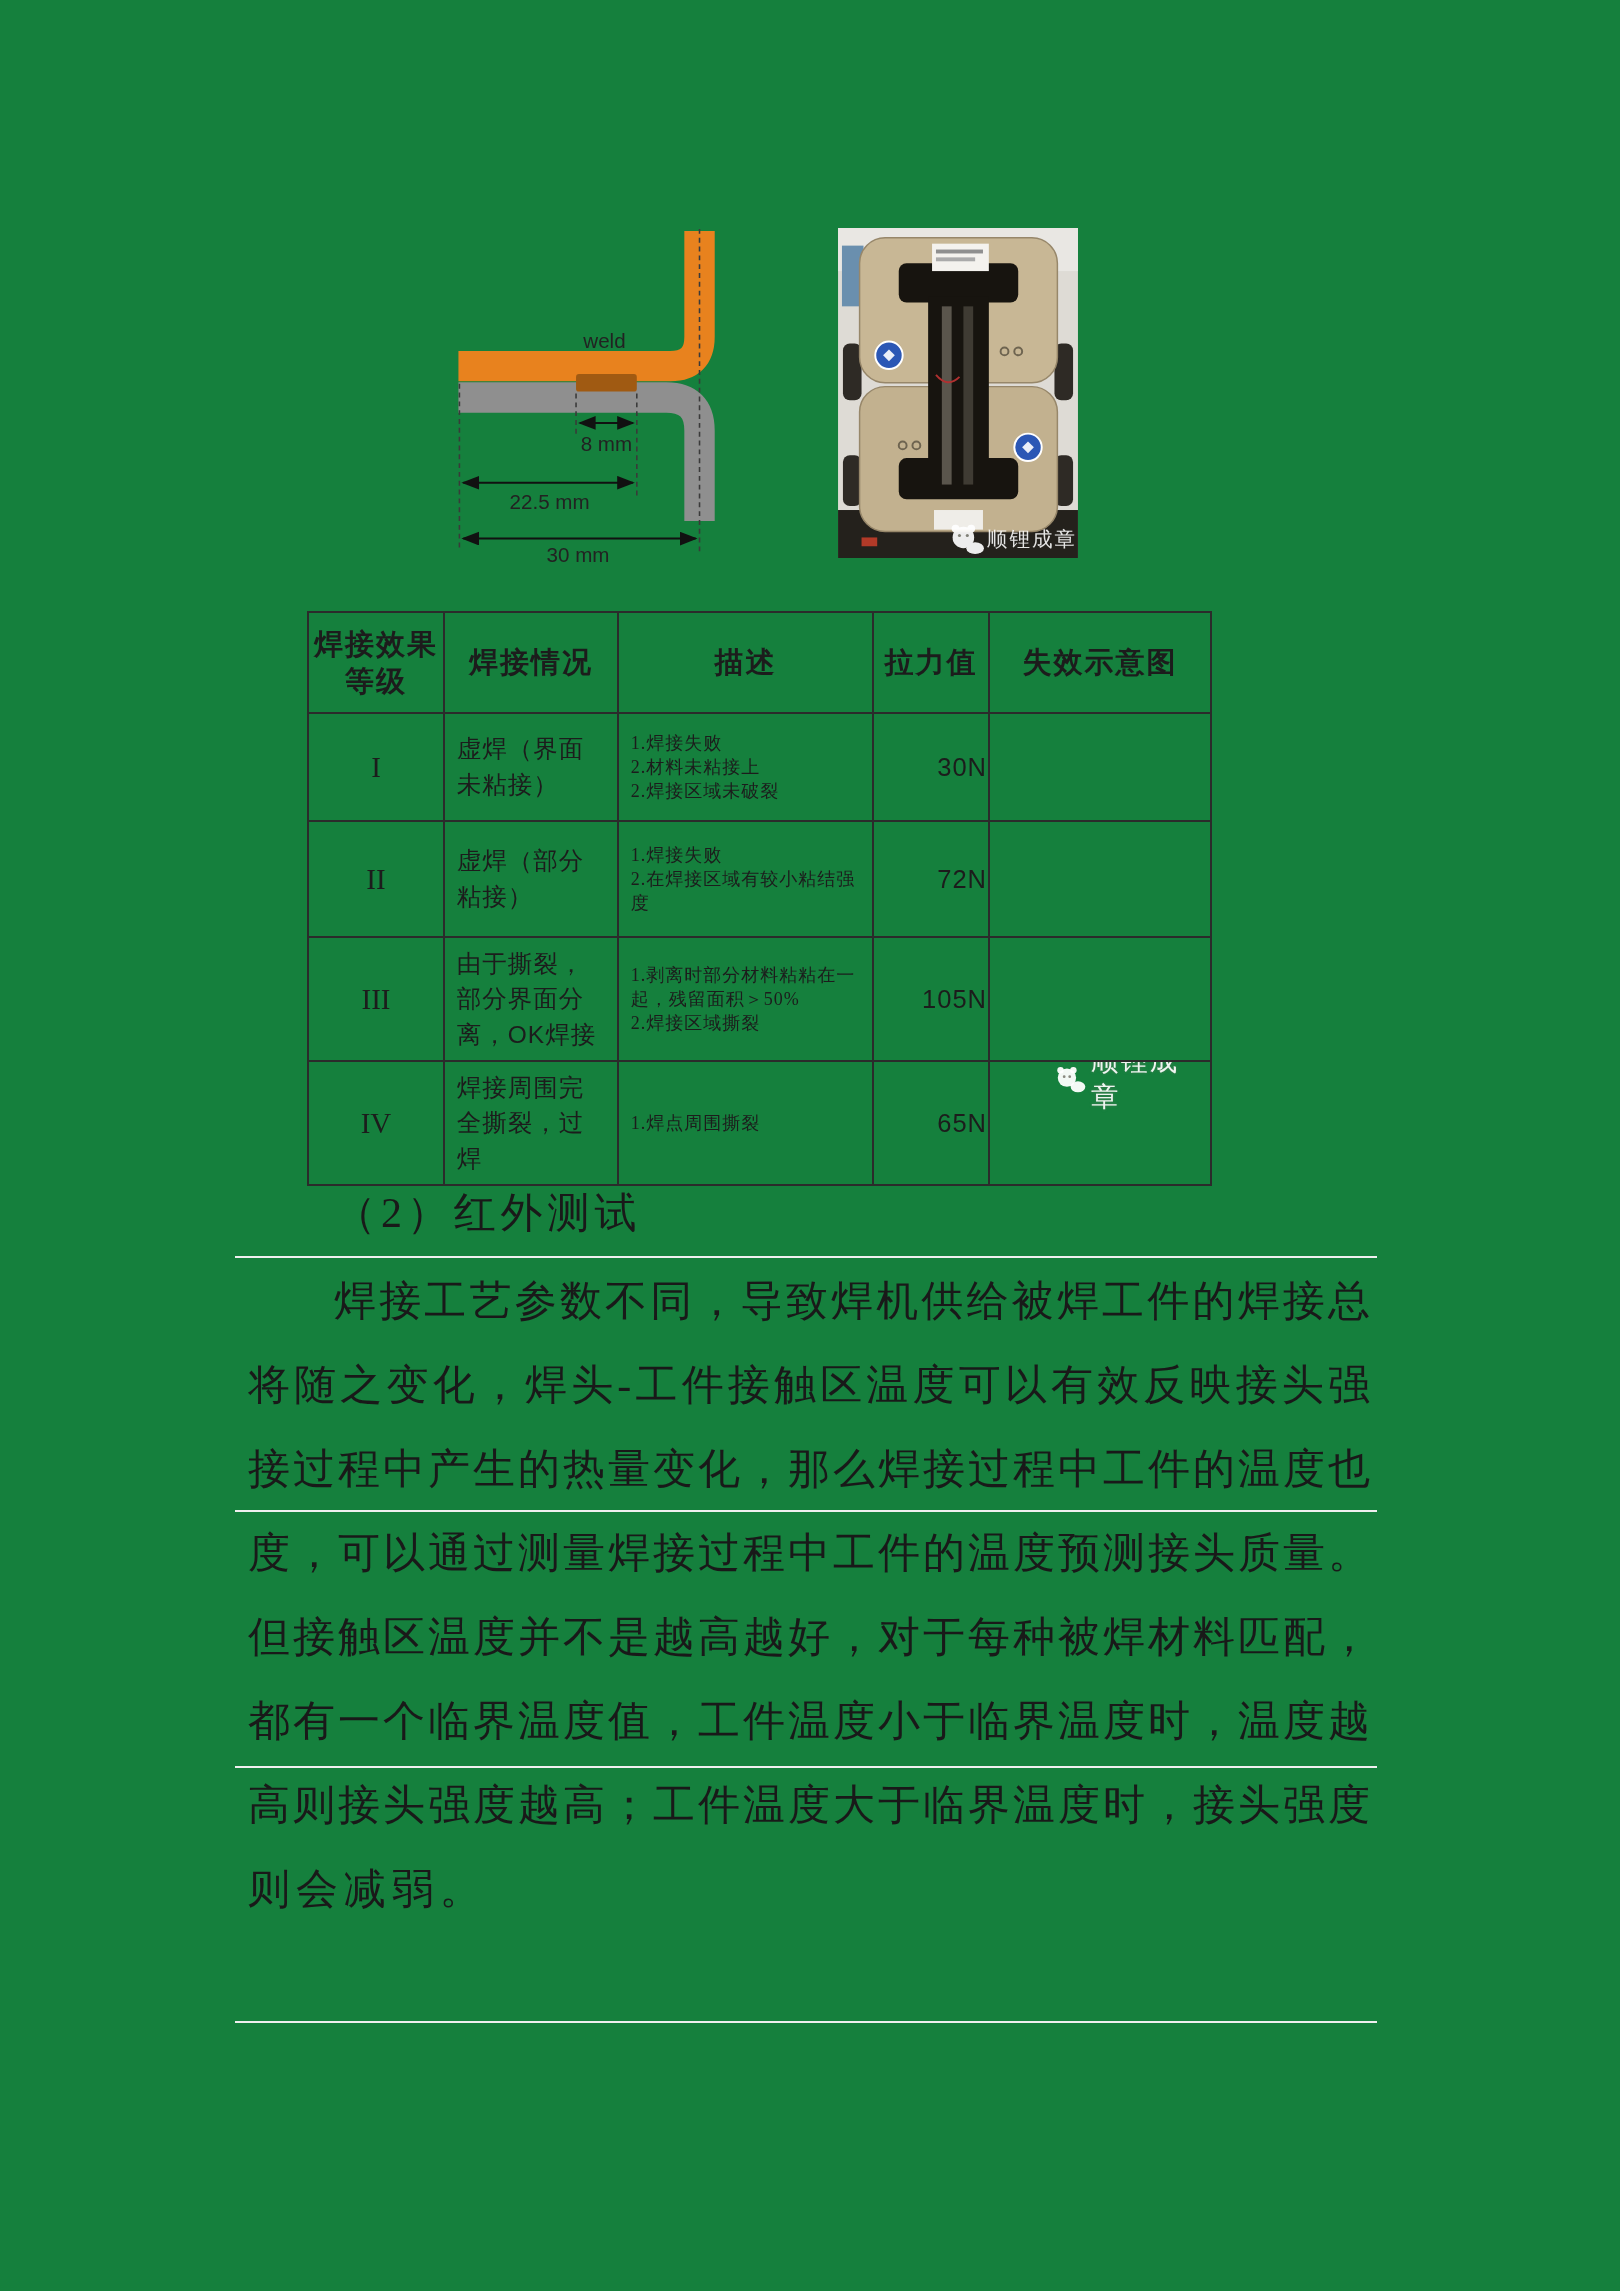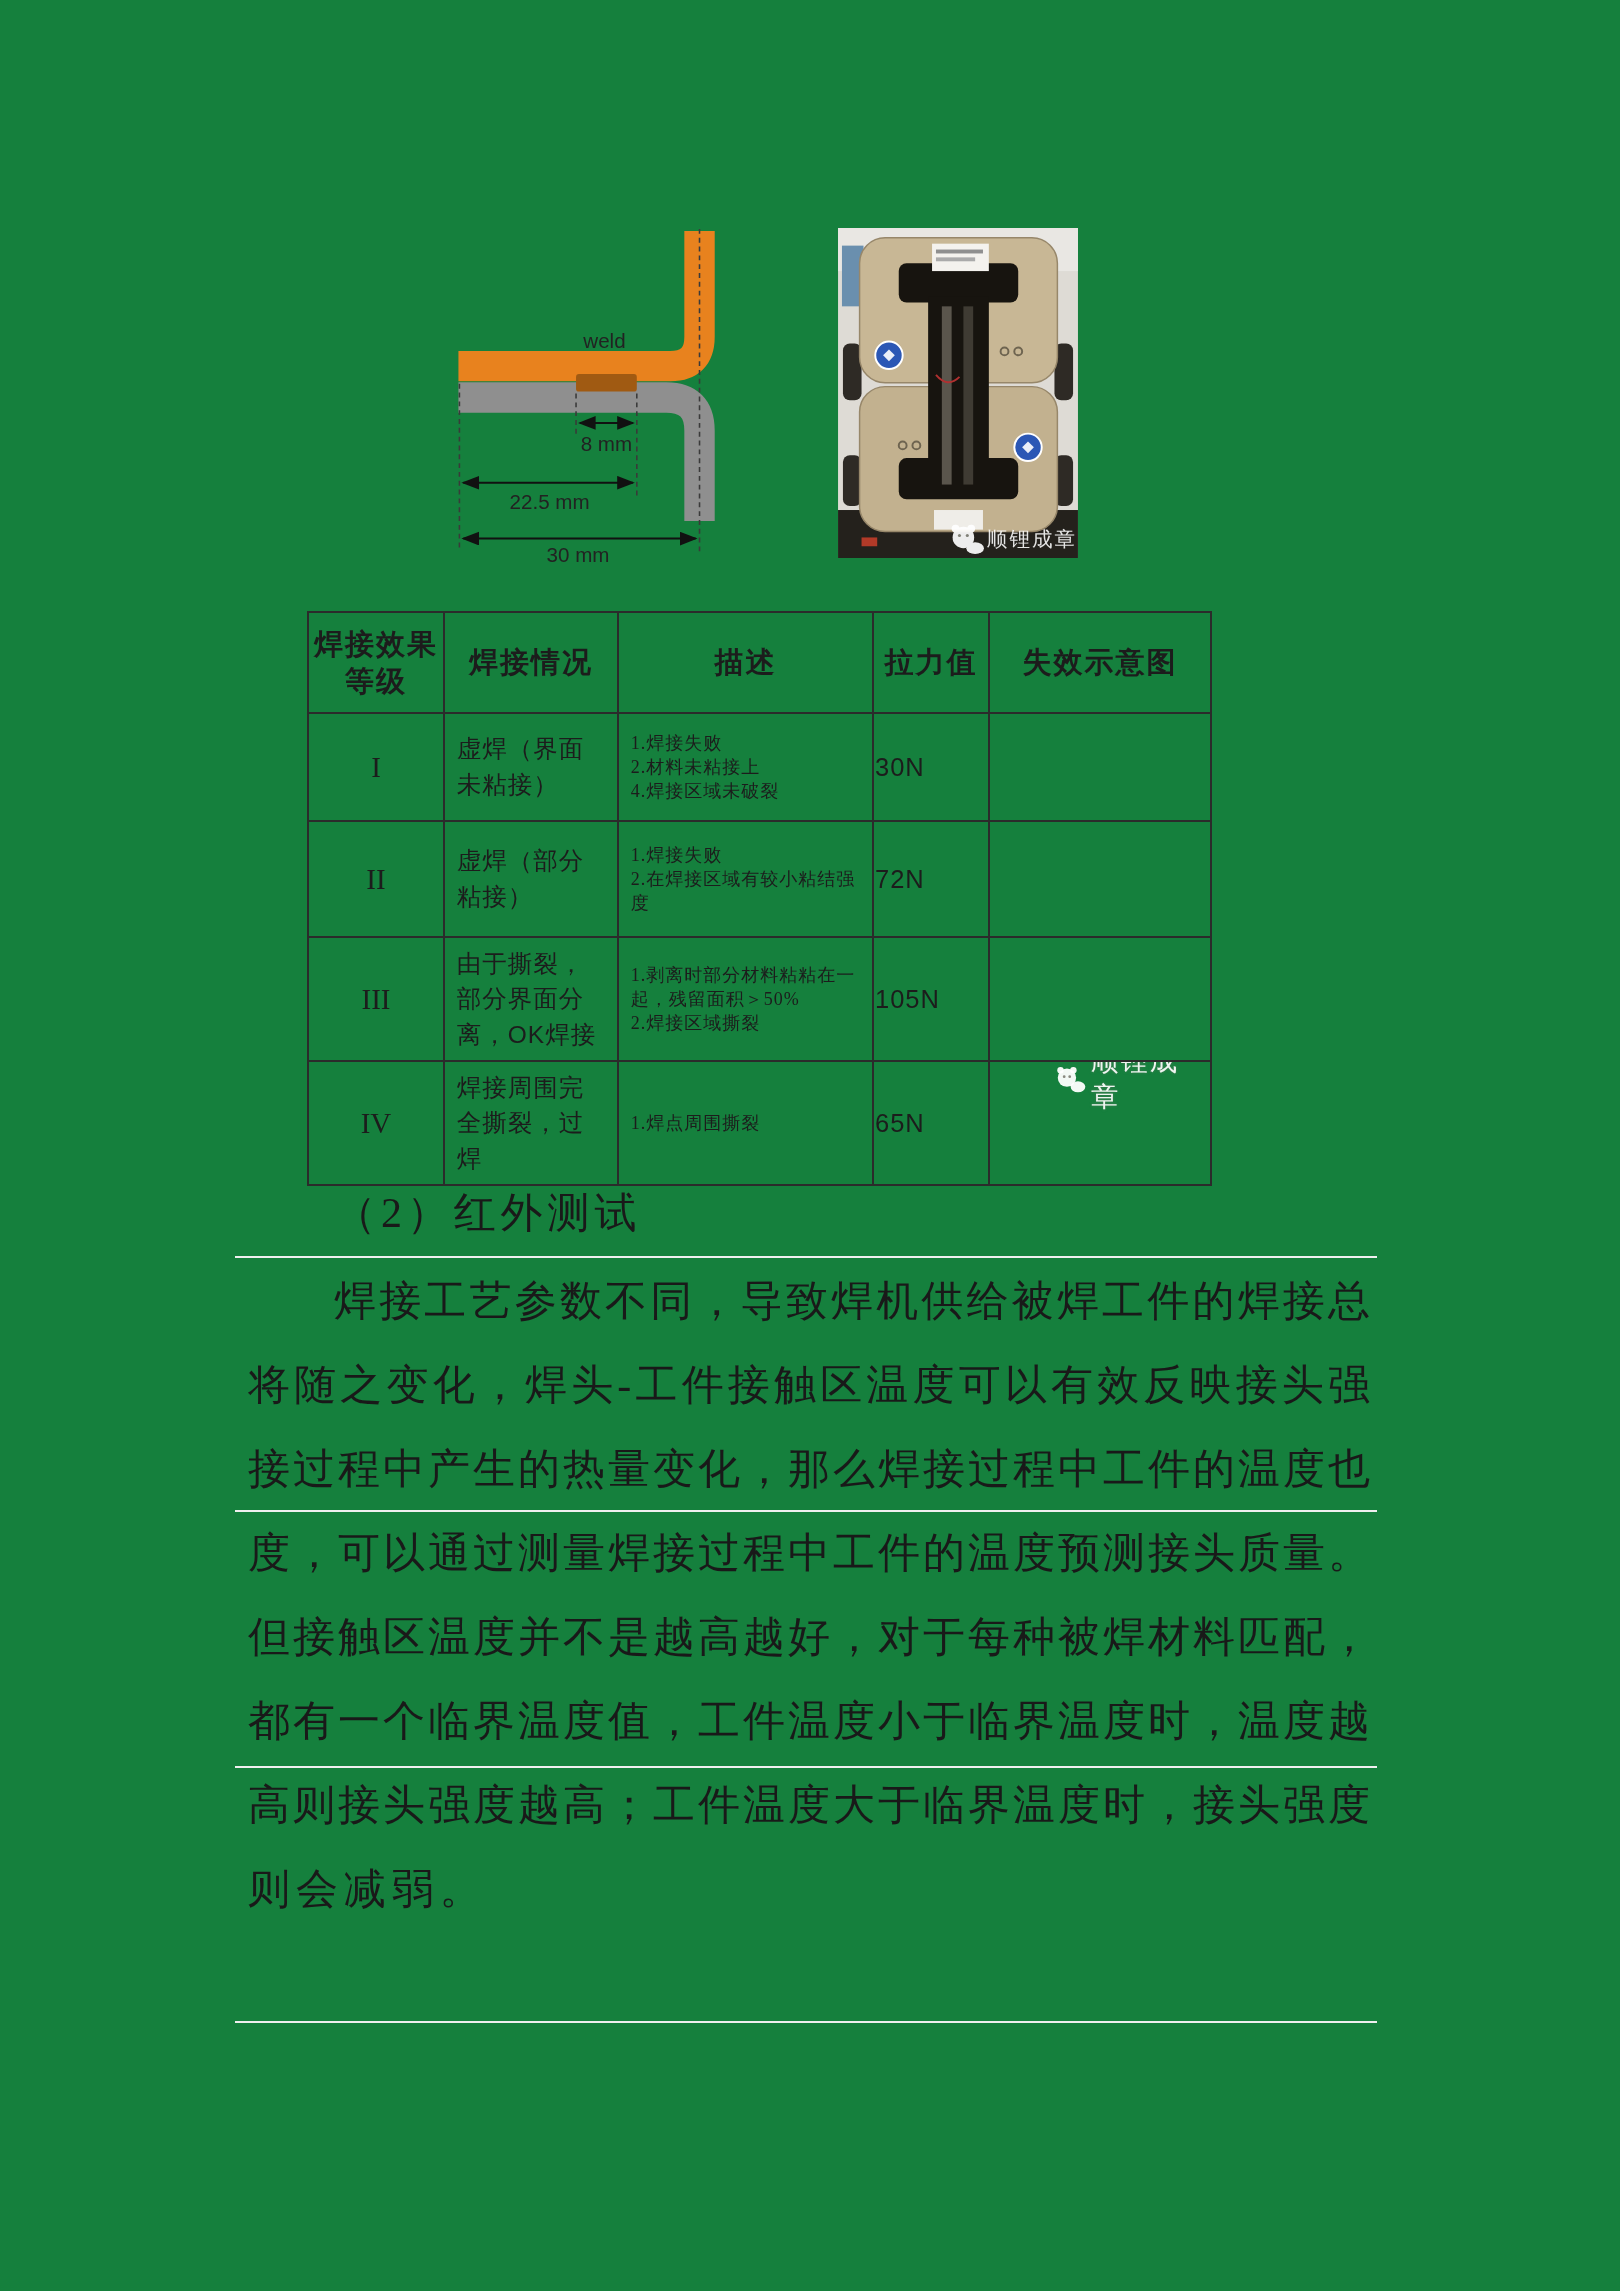--- a/index.html
+++ b/index.html
@@ -13,21 +13,21 @@
   
   #grade-table{position:absolute;left:307px;top:611px;border-collapse:collapse;table-layout:fixed;
                font-family:"Liberation Sans","DejaVu Sans",sans-serif;color:#1c1c1c;}
   #grade-table td,#grade-table th{border:2px solid #2b2b2b;overflow:hidden;vertical-align:middle;}
   #grade-table{border:2.9px solid #2b2b2b;}
   #grade-table th{border-bottom:2.9px solid #2b2b2b;font-size:29px;font-weight:bold;letter-spacing:2px;
                   text-align:center;line-height:1.25;padding:3.9px;}
   .grade-cell{text-align:center;font-size:29px;font-family:"Liberation Serif",serif;}
   .cond-cell{font-size:24.5px;padding:7.8px 11.8px;line-height:1.45;letter-spacing:1px;}
   .desc-cell{font-size:18px;padding:7.8px 11.8px;line-height:1.35;letter-spacing:1px;font-family:Liberation Serif, serif;}
-  .force-cell{text-align:left;font-size:25.5px;letter-spacing:1px;}
+  .force-cell{text-align:right;font-size:25.5px;letter-spacing:1px;}
   .photos-cell{padding:7.8px 7.8px;}
   .photo-pair{position:relative;display:flex;gap:4.9px;width:100%;height:100%;}
   .thumb{flex:1;position:relative;overflow:hidden;border-radius:2px;}
   .thumb::before{content:"";position:absolute;}
   .thumb::after{content:"";position:absolute;}
   
   .r1l{background:linear-gradient(125deg,#4e3310 0%,#8a5c22 30%,#c89a52 60%,#9a6a2a 85%,#5d3d14 100%);}
   .r1l::before{left:30%;top:12%;width:55px;height:61px;border-radius:50%;
      background:radial-gradient(circle at 2.9px 2.9px,rgba(255,244,214,.95) 2px,rgba(0,0,0,0) 2.9px) 0 0/8.8px 8.8px,
                 radial-gradient(circle,#d9b070 0 60%,#7a5220 100%);box-shadow:0 0 9.8px rgba(40,20,0,.6);}
@@ -189,21 +189,21 @@
         <th>失效示意图</th>
       </tr>
     </thead>
     <tbody>
       <tr style="height:108px">
         <td class="grade-cell">I</td>
         <td class="cond-cell">虚焊（界面未粘接）</td>
         <td class="desc-cell">
           <div>1.焊接失败</div>
           <div>2.材料未粘接上</div>
-          <div>4.焊接区域未破裂</div>
+          <div>2.焊接区域未破裂</div>
         </td>
         <td class="force-cell">30N</td>
         <td class="photos-cell">
           <div class="photo-pair">
             <div class="thumb r1l"></div>
             <div class="thumb r1r"></div>
           </div>
         </td>
       </tr>
       <tr style="height:116px">

